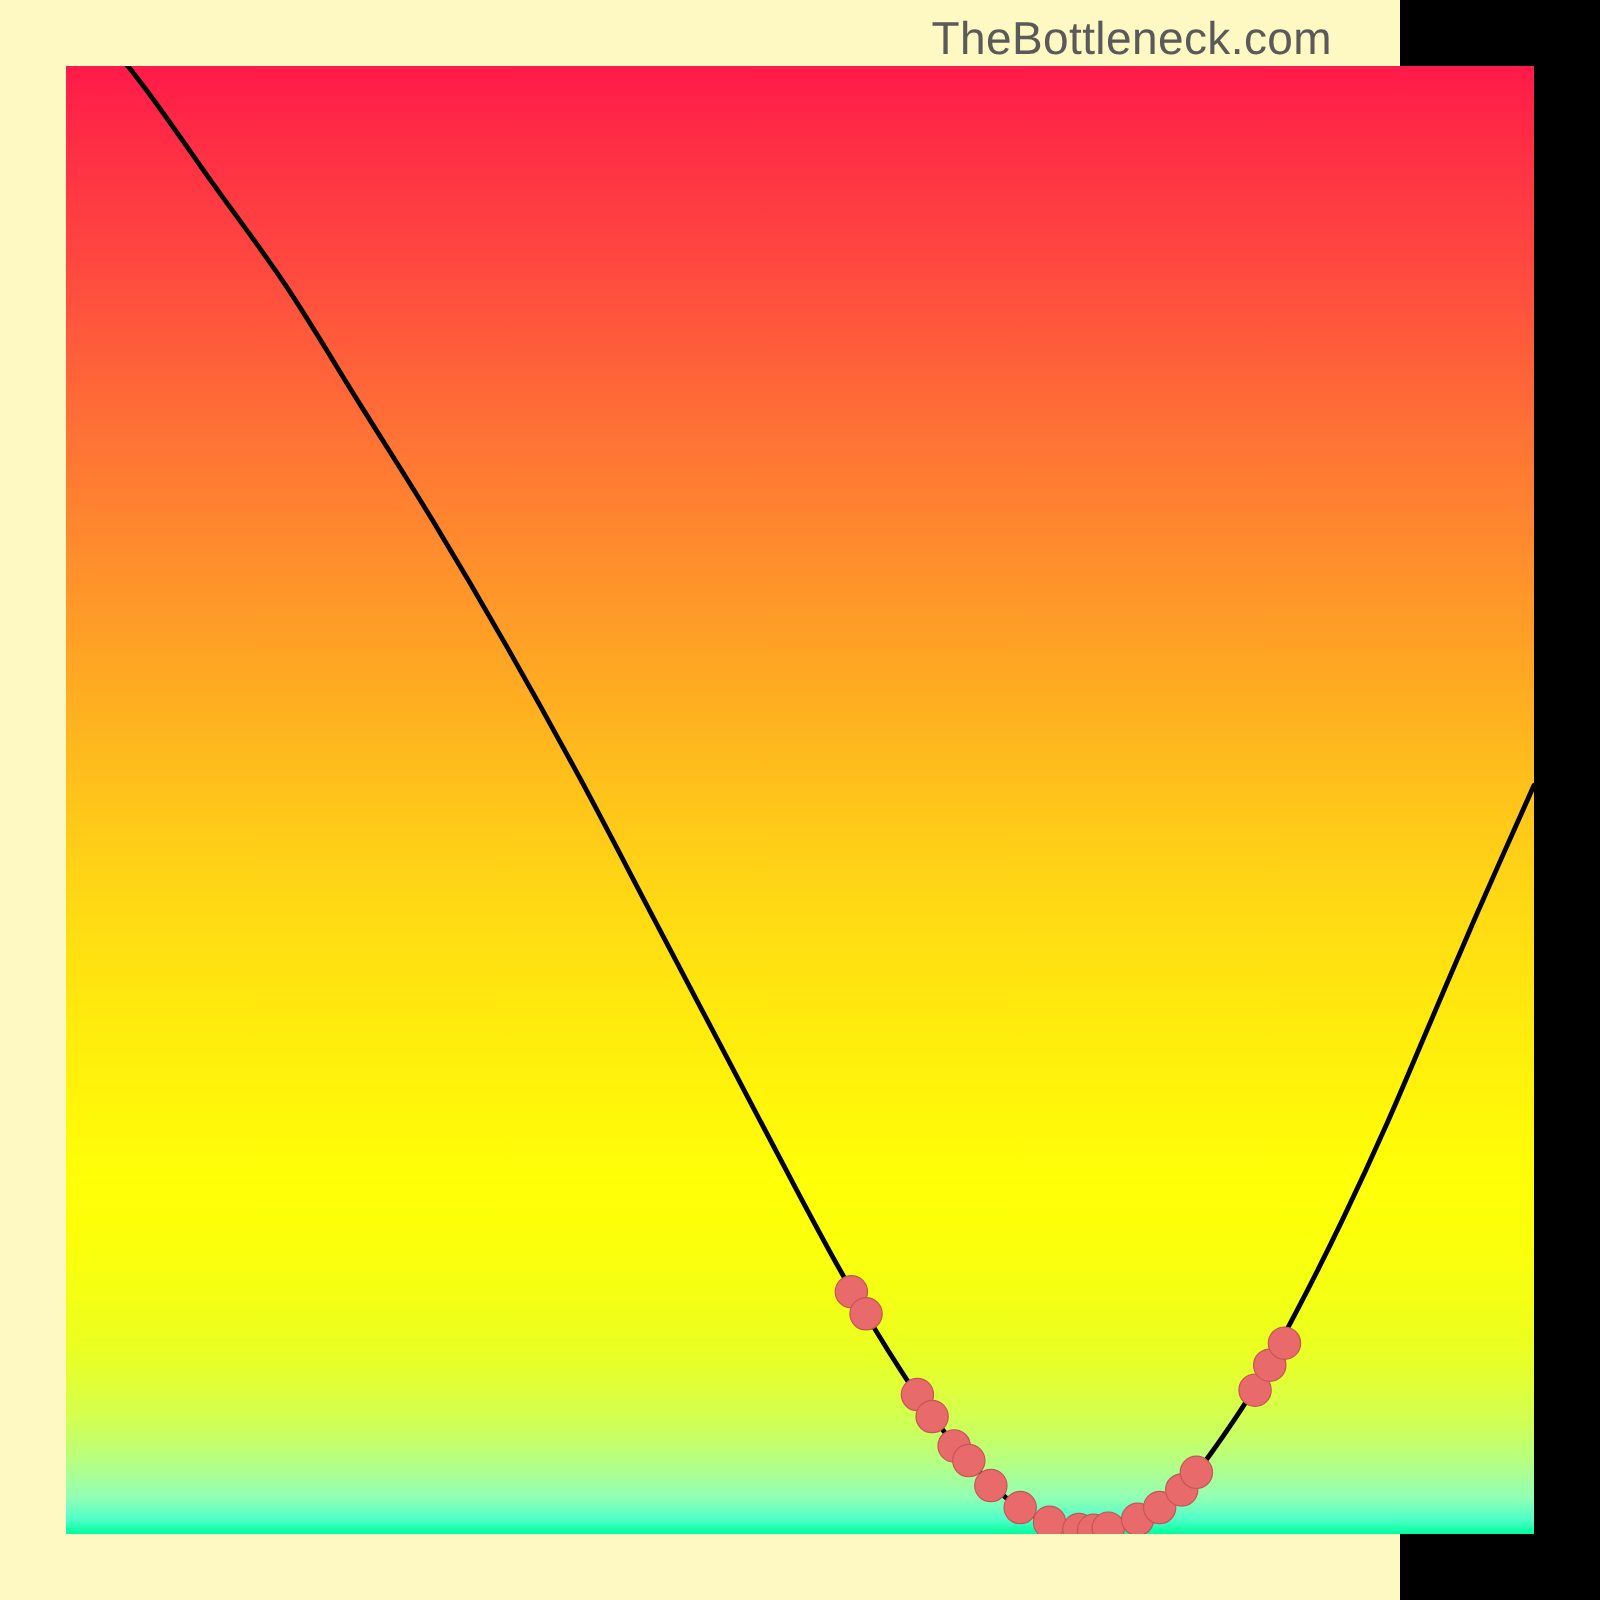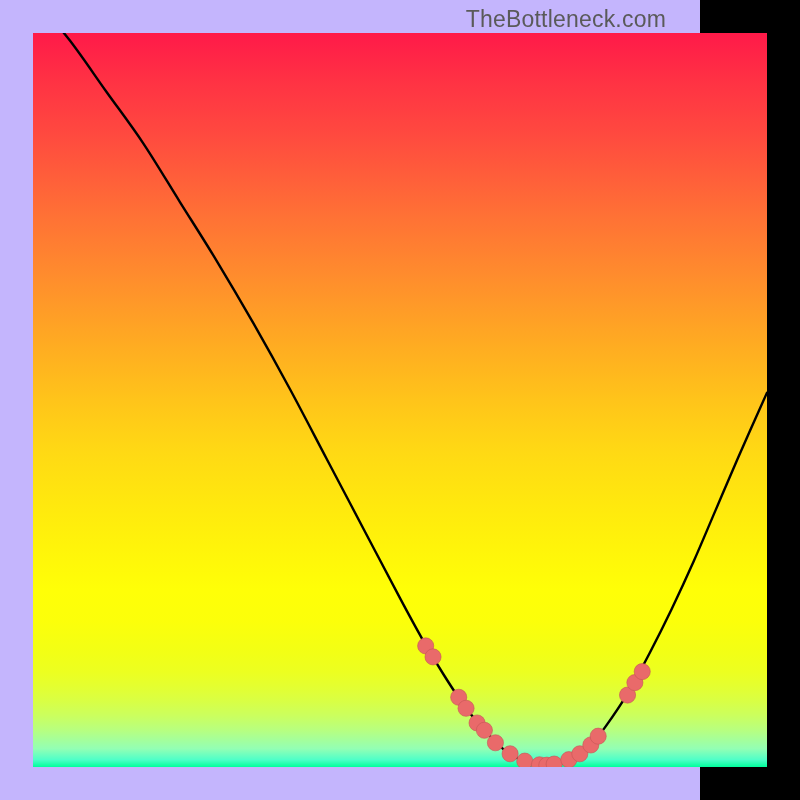--- a/index.html
+++ b/index.html
@@ -10,21 +10,21 @@
     background: #000;
     overflow: hidden;
     font-family: Arial, Helvetica, sans-serif;
   }
   .frame {
     position: absolute;
     left: 0;
     top: 0;
     width: 700px;
     height: 800px;
-    background: #c4b5fd;
+    background: #fef9c3;
   }
   .plot {
     position: absolute;
     left: 33px;
     top: 33px;
     width: 734px;
     height: 734px;
     overflow: hidden;
   }
   .gradient {

